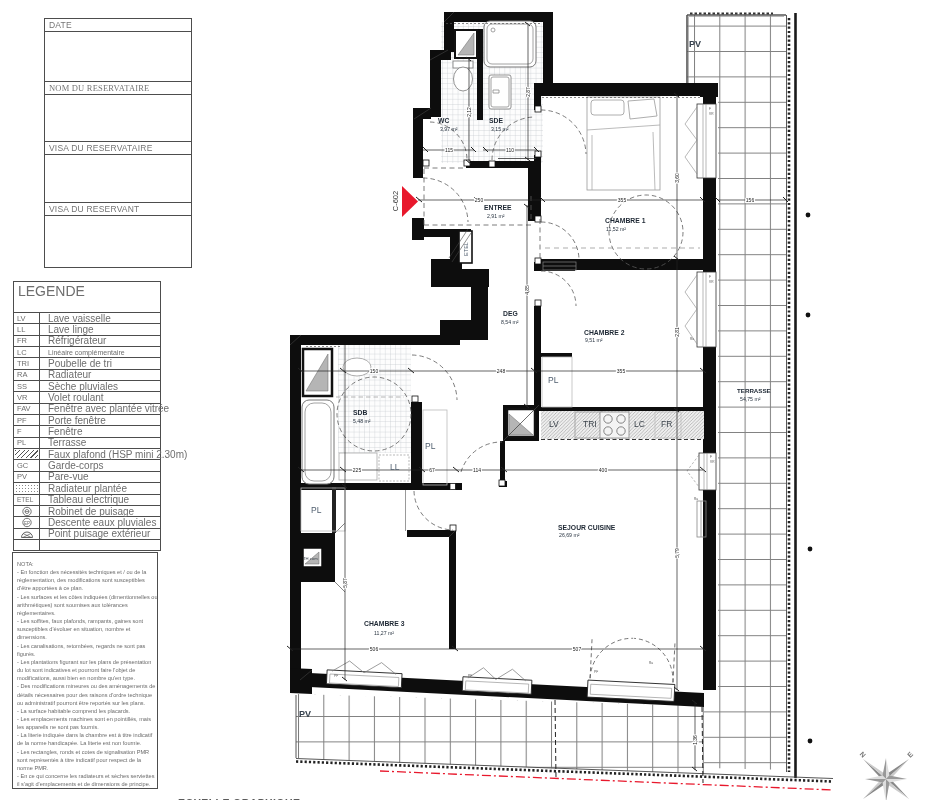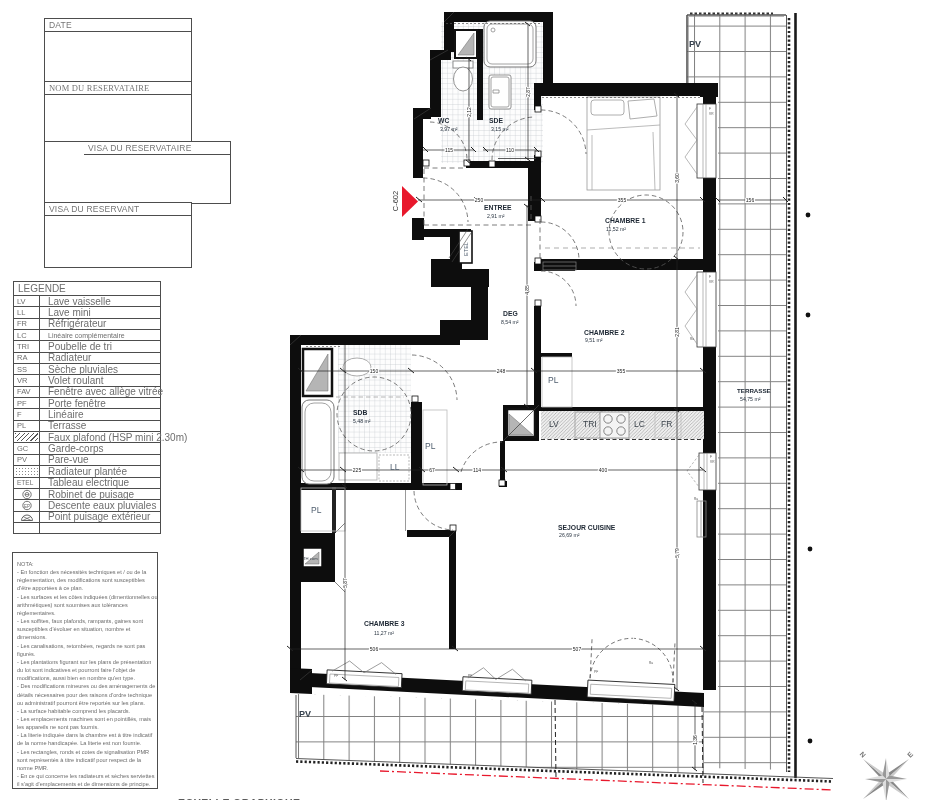--- a/index.html
+++ b/index.html
@@ -1,55 +1,55 @@
 <!DOCTYPE html>
 <html><head>
 <meta charset="utf-8">
 <style>
 html,body{margin:0;padding:0;background:#fff;}
 body{width:935px;height:800px;overflow:hidden;position:relative;font-family:"Liberation Sans",sans-serif;}
 .box{position:absolute;left:22px;width:146px;border:1px solid #4d4d4d;background:#fff;margin-left:22px;}
 .box .hd{border-bottom:1px solid #4d4d4d;font-size:8.5px;color:#757575;padding:1px 0 1px 4px;letter-spacing:.2px;}
 #legend{position:absolute;left:13px;top:281px;width:146px;border:1px solid #4d4d4d;}
-#legend .lh{font-size:10px;color:#6e6e6e;padding:1px 0 1px 4px;border-bottom:1px solid #4d4d4d;}
+#legend .lh{font-size:14px;color:#6e6e6e;padding:1px 0 13px 4px;border-bottom:1px solid #4d4d4d;}
 #legend .row{display:flex;height:10.35px;border-bottom:1px solid #4d4d4d;align-items:center;}
 #legend .row:last-child{border-bottom:none;}
 #legend .c1{width:26px;flex:none;border-right:1px solid #4d4d4d;height:100%;font-size:7.5px;color:#6e6e6e;display:flex;align-items:center;padding-left:3px;box-sizing:border-box;position:relative;}
 #legend .c2{font-size:10px;color:#6e6e6e;padding-left:8px;white-space:nowrap;}
 #nota{position:absolute;left:12px;top:552px;width:146px;height:237px;border:1px solid #4d4d4d;box-sizing:border-box;padding:7px 0 0 4px;font-size:5.6px;line-height:8.15px;color:#6b6b6b;white-space:nowrap;overflow:hidden;}
 .hatch{position:absolute;inset:1px;background:repeating-linear-gradient(135deg,#555 0,#555 1px,#fff 1px,#fff 3.2px);}
 .dots{position:absolute;inset:1px;background:radial-gradient(circle at 1.5px 1.5px,#888 0.8px,transparent 1px);background-size:3px 3px;}
 #scale1{position:absolute;left:178px;top:822px;font-size:12px;color:#4a4a4a;font-weight:bold;}
 #scale2{position:absolute;left:178px;top:797px;font-size:10.5px;font-weight:bold;color:#5a5a5a;letter-spacing:.4px;}
 svg{position:absolute;left:0;top:0;}
 </style>
 </head>
 <body>
 <div class="box" style="top:18px;height:63px;">
     <div class="hd">DATE</div>
   </div>
 <div class="box" style="top:81px;height:60px;font-family:Liberation Serif, serif;">
     <div class="hd">NOM DU RESERVATAIRE</div>
   </div>
-<div class="box" style="top:141px;height:61px;padding-left:39px;">
+<div class="box" style="top:141px;height:61px;">
     <div class="hd">VISA DU RESERVATAIRE</div>
   </div>
 <div class="box" style="top:202px;height:64px;">
     <div class="hd">VISA DU RESERVANT</div>
   </div>
 
 <div id="legend">
 <div class="lh">LEGENDE</div>
 <div class="row">
       <div class="c1">LV</div>
       <div class="c2">Lave vaisselle</div>
     </div>
 <div class="row">
       <div class="c1">LL</div>
-      <div class="c2">Lave mini</div>
+      <div class="c2">Lave linge</div>
     </div>
 <div class="row">
       <div class="c1">FR</div>
       <div class="c2">Réfrigérateur</div>
     </div>
 <div class="row">
       <div class="c1">LC</div>
       <div class="c2" style="font-size:7px;">Linéaire complémentaire</div>
     </div>
 <div class="row">
@@ -63,29 +63,29 @@
 <div class="row">
       <div class="c1">SS</div>
       <div class="c2">Sèche pluviales</div>
     </div>
 <div class="row">
       <div class="c1">VR</div>
       <div class="c2">Volet roulant</div>
     </div>
 <div class="row">
       <div class="c1">FAV</div>
-      <div class="c2">Fenêtre avec allège vitrée</div>
+      <div class="c2">Fenêtre avec plantée vitrée</div>
     </div>
 <div class="row">
       <div class="c1">PF</div>
       <div class="c2">Porte fenêtre</div>
     </div>
 <div class="row">
       <div class="c1">F</div>
-      <div class="c2">Linéaire</div>
+      <div class="c2">Fenêtre</div>
     </div>
 <div class="row">
       <div class="c1">PL</div>
       <div class="c2">Terrasse</div>
     </div>
 <div class="row">
       <div class="c1">
         <span class="hatch"></span>
       </div>
       <div class="c2">Faux plafond (HSP mini 2.30m)</div>

